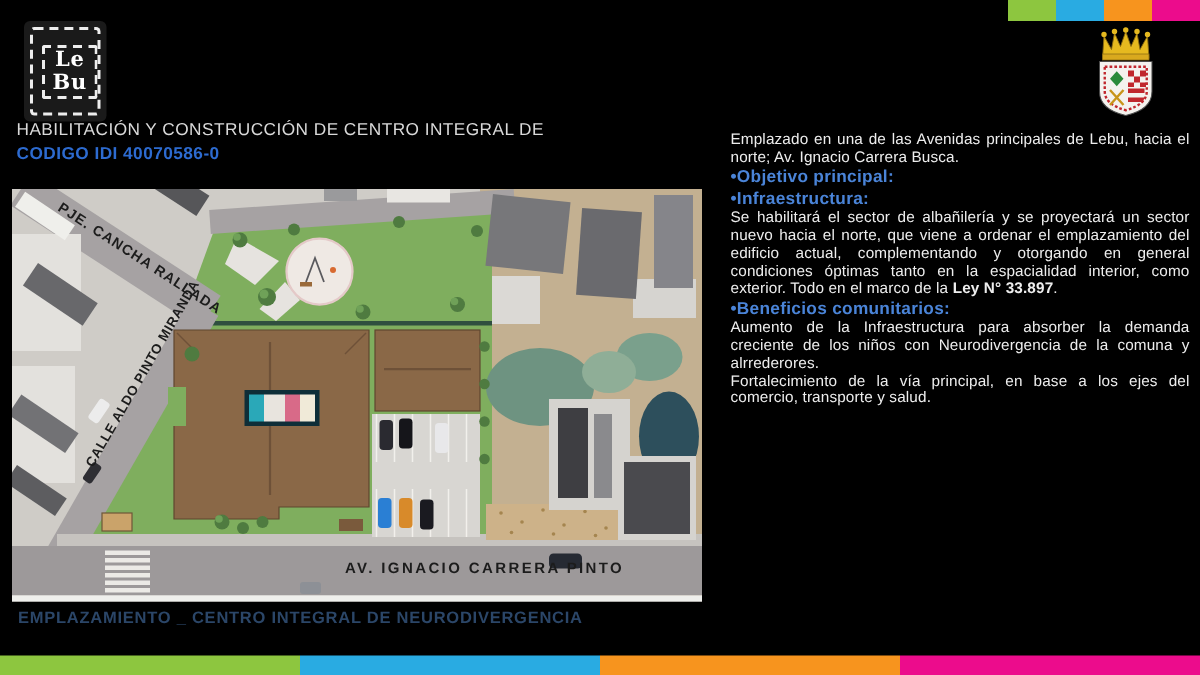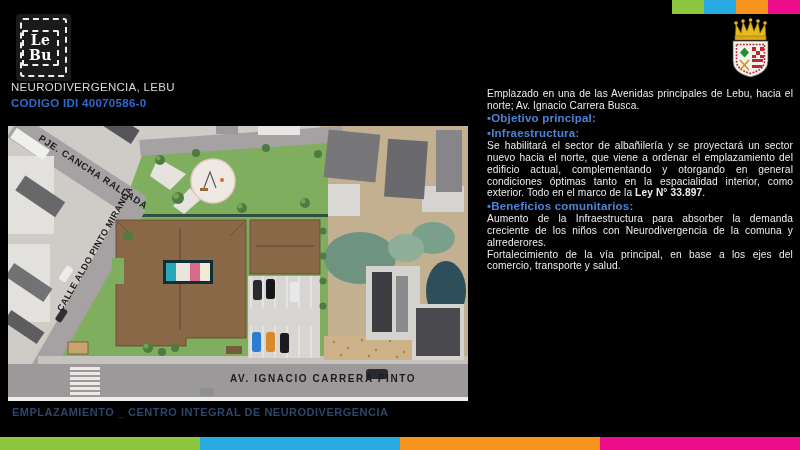--- a/index.html
+++ b/index.html
@@ -7,21 +7,21 @@
     width:800px;height:450px;position:relative;overflow:hidden;
     background:#000;font-family:"Liberation Sans",sans-serif;
   }
   
   .top-squares{position:absolute;left:672px;top:0;display:flex;}
   .top-squares span{width:32px;height:14px;display:block;}
   
   .crest{position:absolute;left:727px;top:17px;width:47px;height:62px;}
   
   .logo{position:absolute;left:16px;top:14px;width:55px;height:67px;background:#1a1a1a;border-radius:4px;}
-  .logo-frame{position:absolute;inset:4px;border:2px dashed #ededed;border-radius:3px;display:flex;align-items:center;justify-content:flex-start;}
+  .logo-frame{position:absolute;inset:4px;border:2px dashed #ededed;border-radius:3px;display:flex;align-items:center;justify-content:flex-end;}
   .logo-textbox{border:2px dashed #ededed;padding:1px 5px;border-radius:2px;}
   .logo-textbox div{
     font-family:"DejaVu Serif",serif;font-weight:700;color:#fff;
     font-size:14px;line-height:15px;letter-spacing:.5px;text-align:center;
   }
   
   .header-block{position:absolute;left:11px;top:81px;width:430px;}
   .title-line{color:#d9d9d9;font-size:11.5px;line-height:13.5px;letter-spacing:.3px;}
   .code-line{font-size:11.5px;line-height:14px;font-weight:700;letter-spacing:.3px;color:#2d6bd0;margin-top:1px;}
   
@@ -77,21 +77,21 @@
 <div class="logo">
   <div class="logo-frame">
     <div class="logo-textbox">
       <div>Le</div>
       <div>Bu</div>
     </div>
   </div>
 </div>
 
 <div class="header-block">
-  <div class="title-line">NEURODIVERGENCIA, LEBU</div>
+  <div class="title-line">HABILITACIÓN Y CONSTRUCCIÓN DE CENTRO INTEGRAL DE</div>
   <div class="code-line">CODIGO IDI 40070586-0</div>
 </div>
 
 <div class="site-plan">
   <svg viewBox="0 0 460 271" width="460" height="271" font-family="Liberation Sans, sans-serif">
 
     <g>
       <rect x="0" y="0" width="460" height="271" fill="#cfccc7"></rect>
       <rect x="312" y="0" width="148" height="271" fill="#c3b091"></rect>
       <rect x="318" y="58" width="34" height="32" fill="#dbd9d5"></rect>

